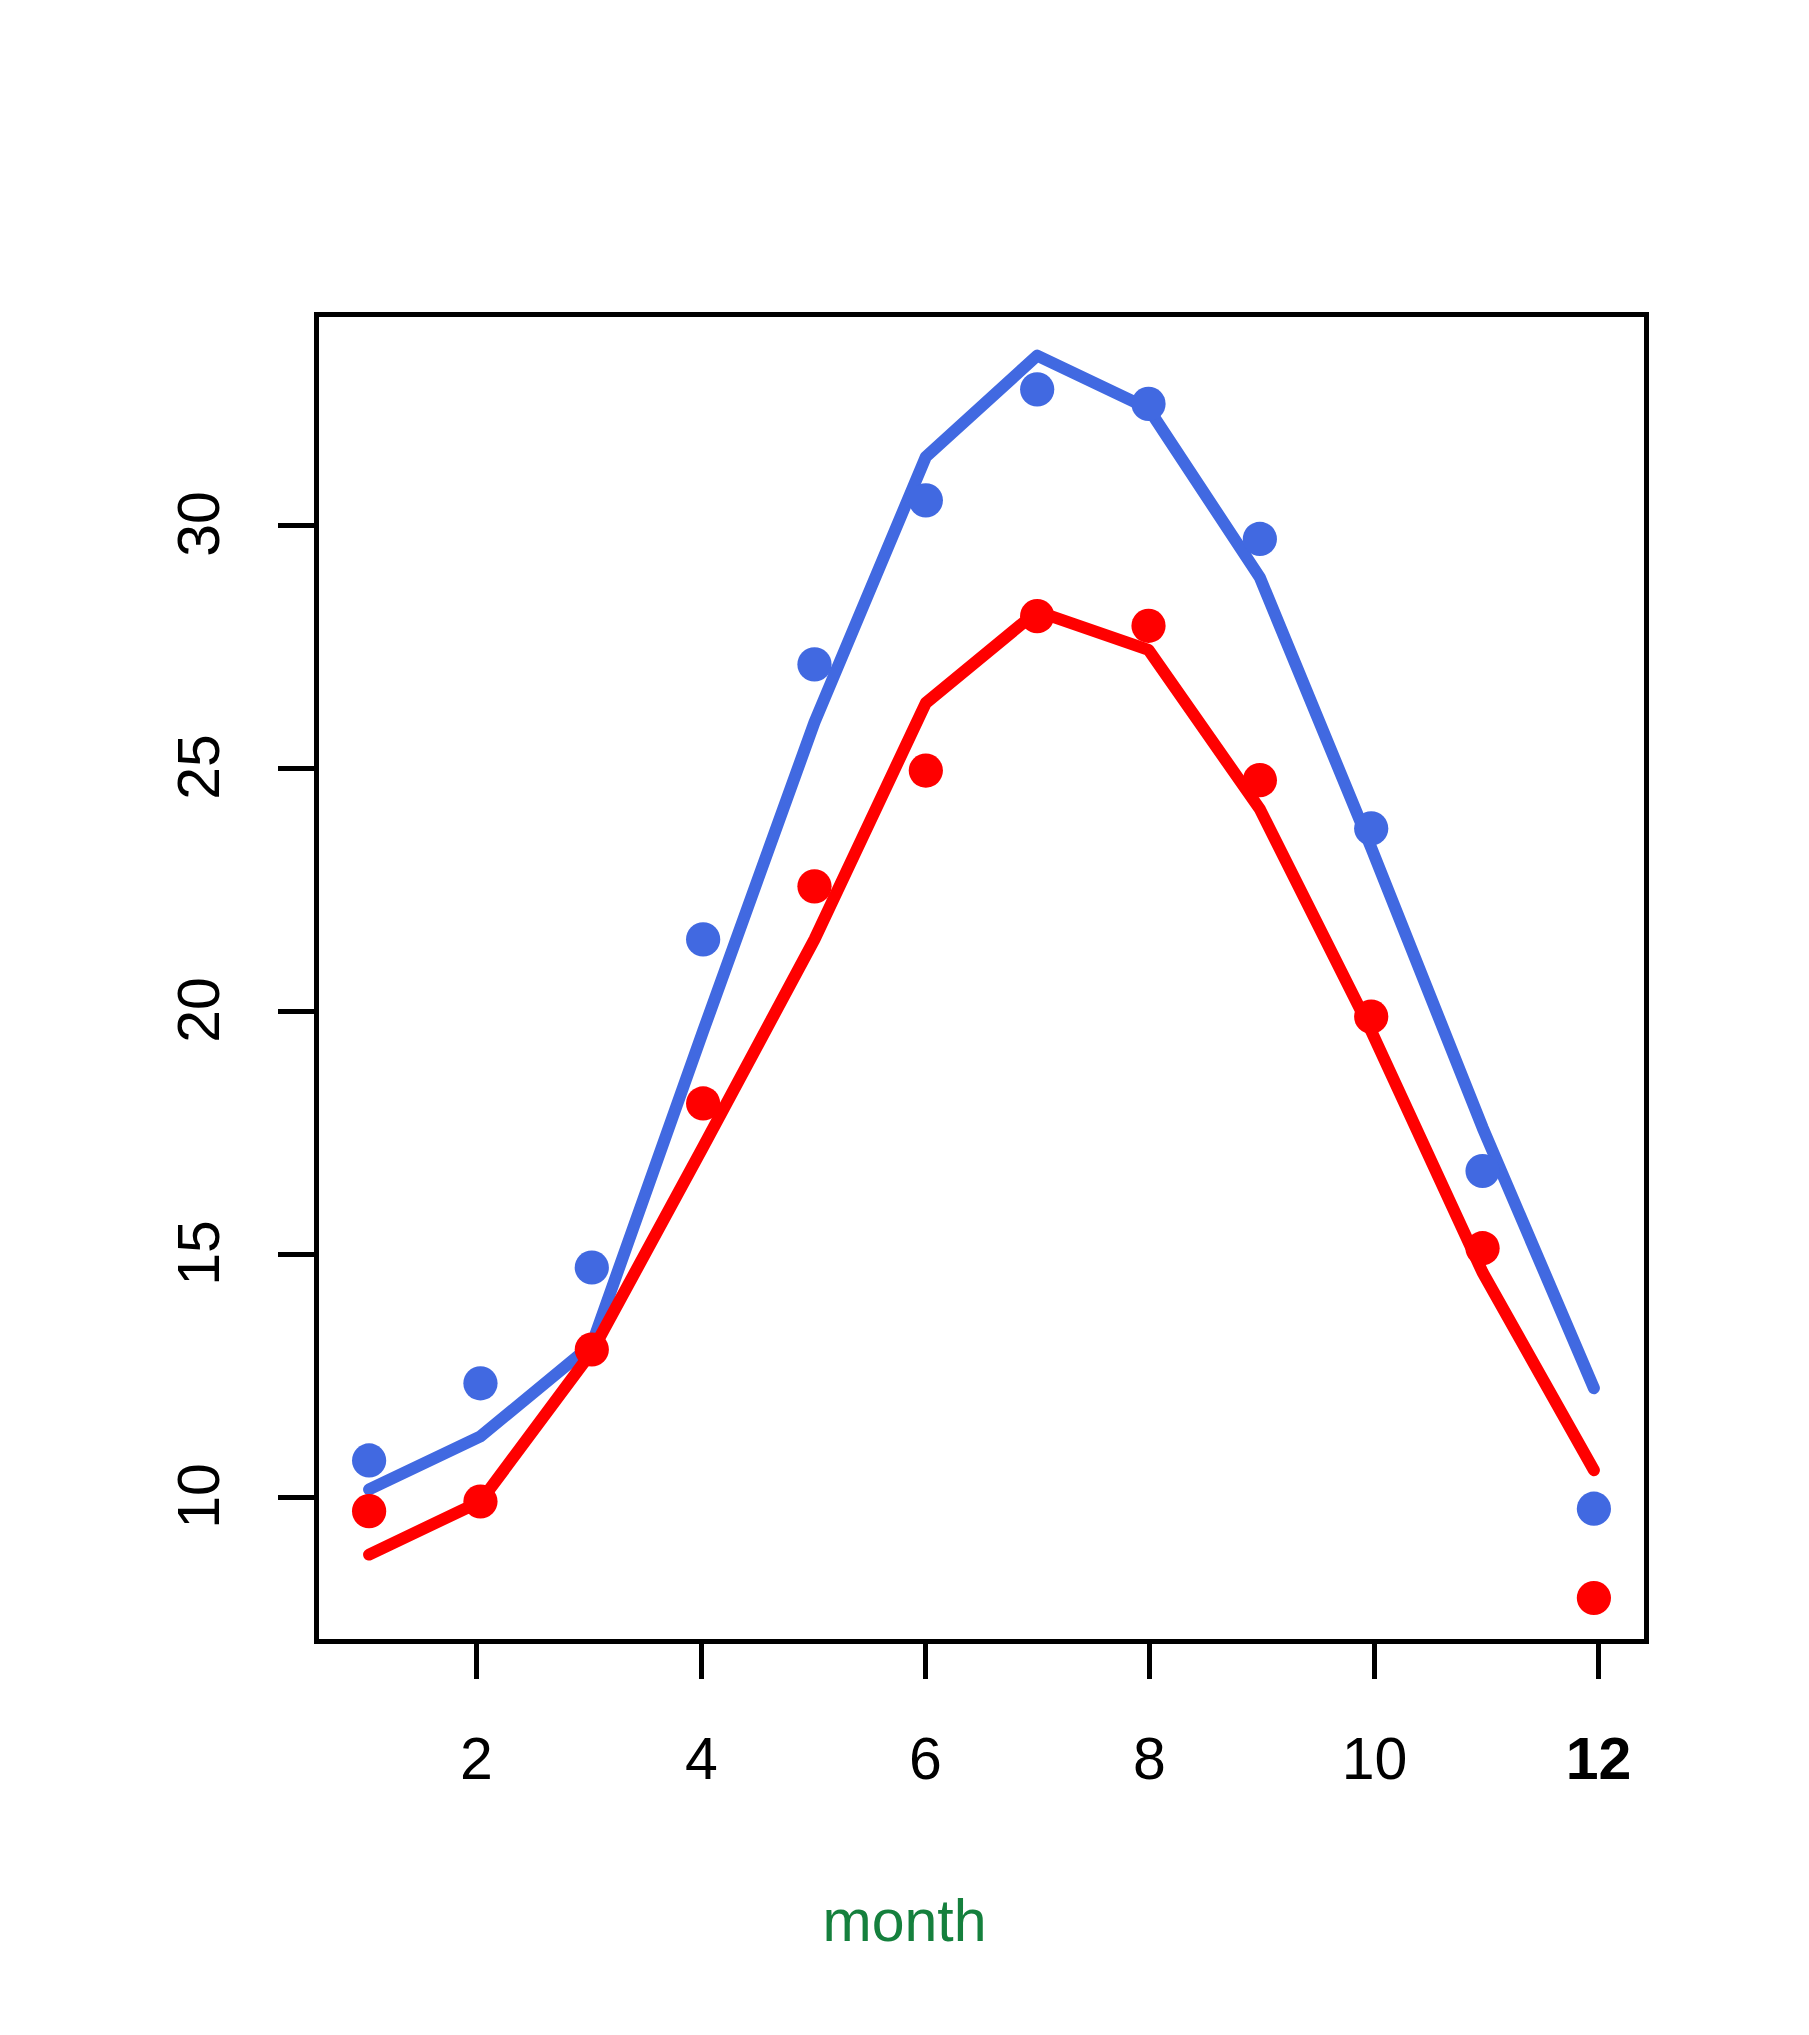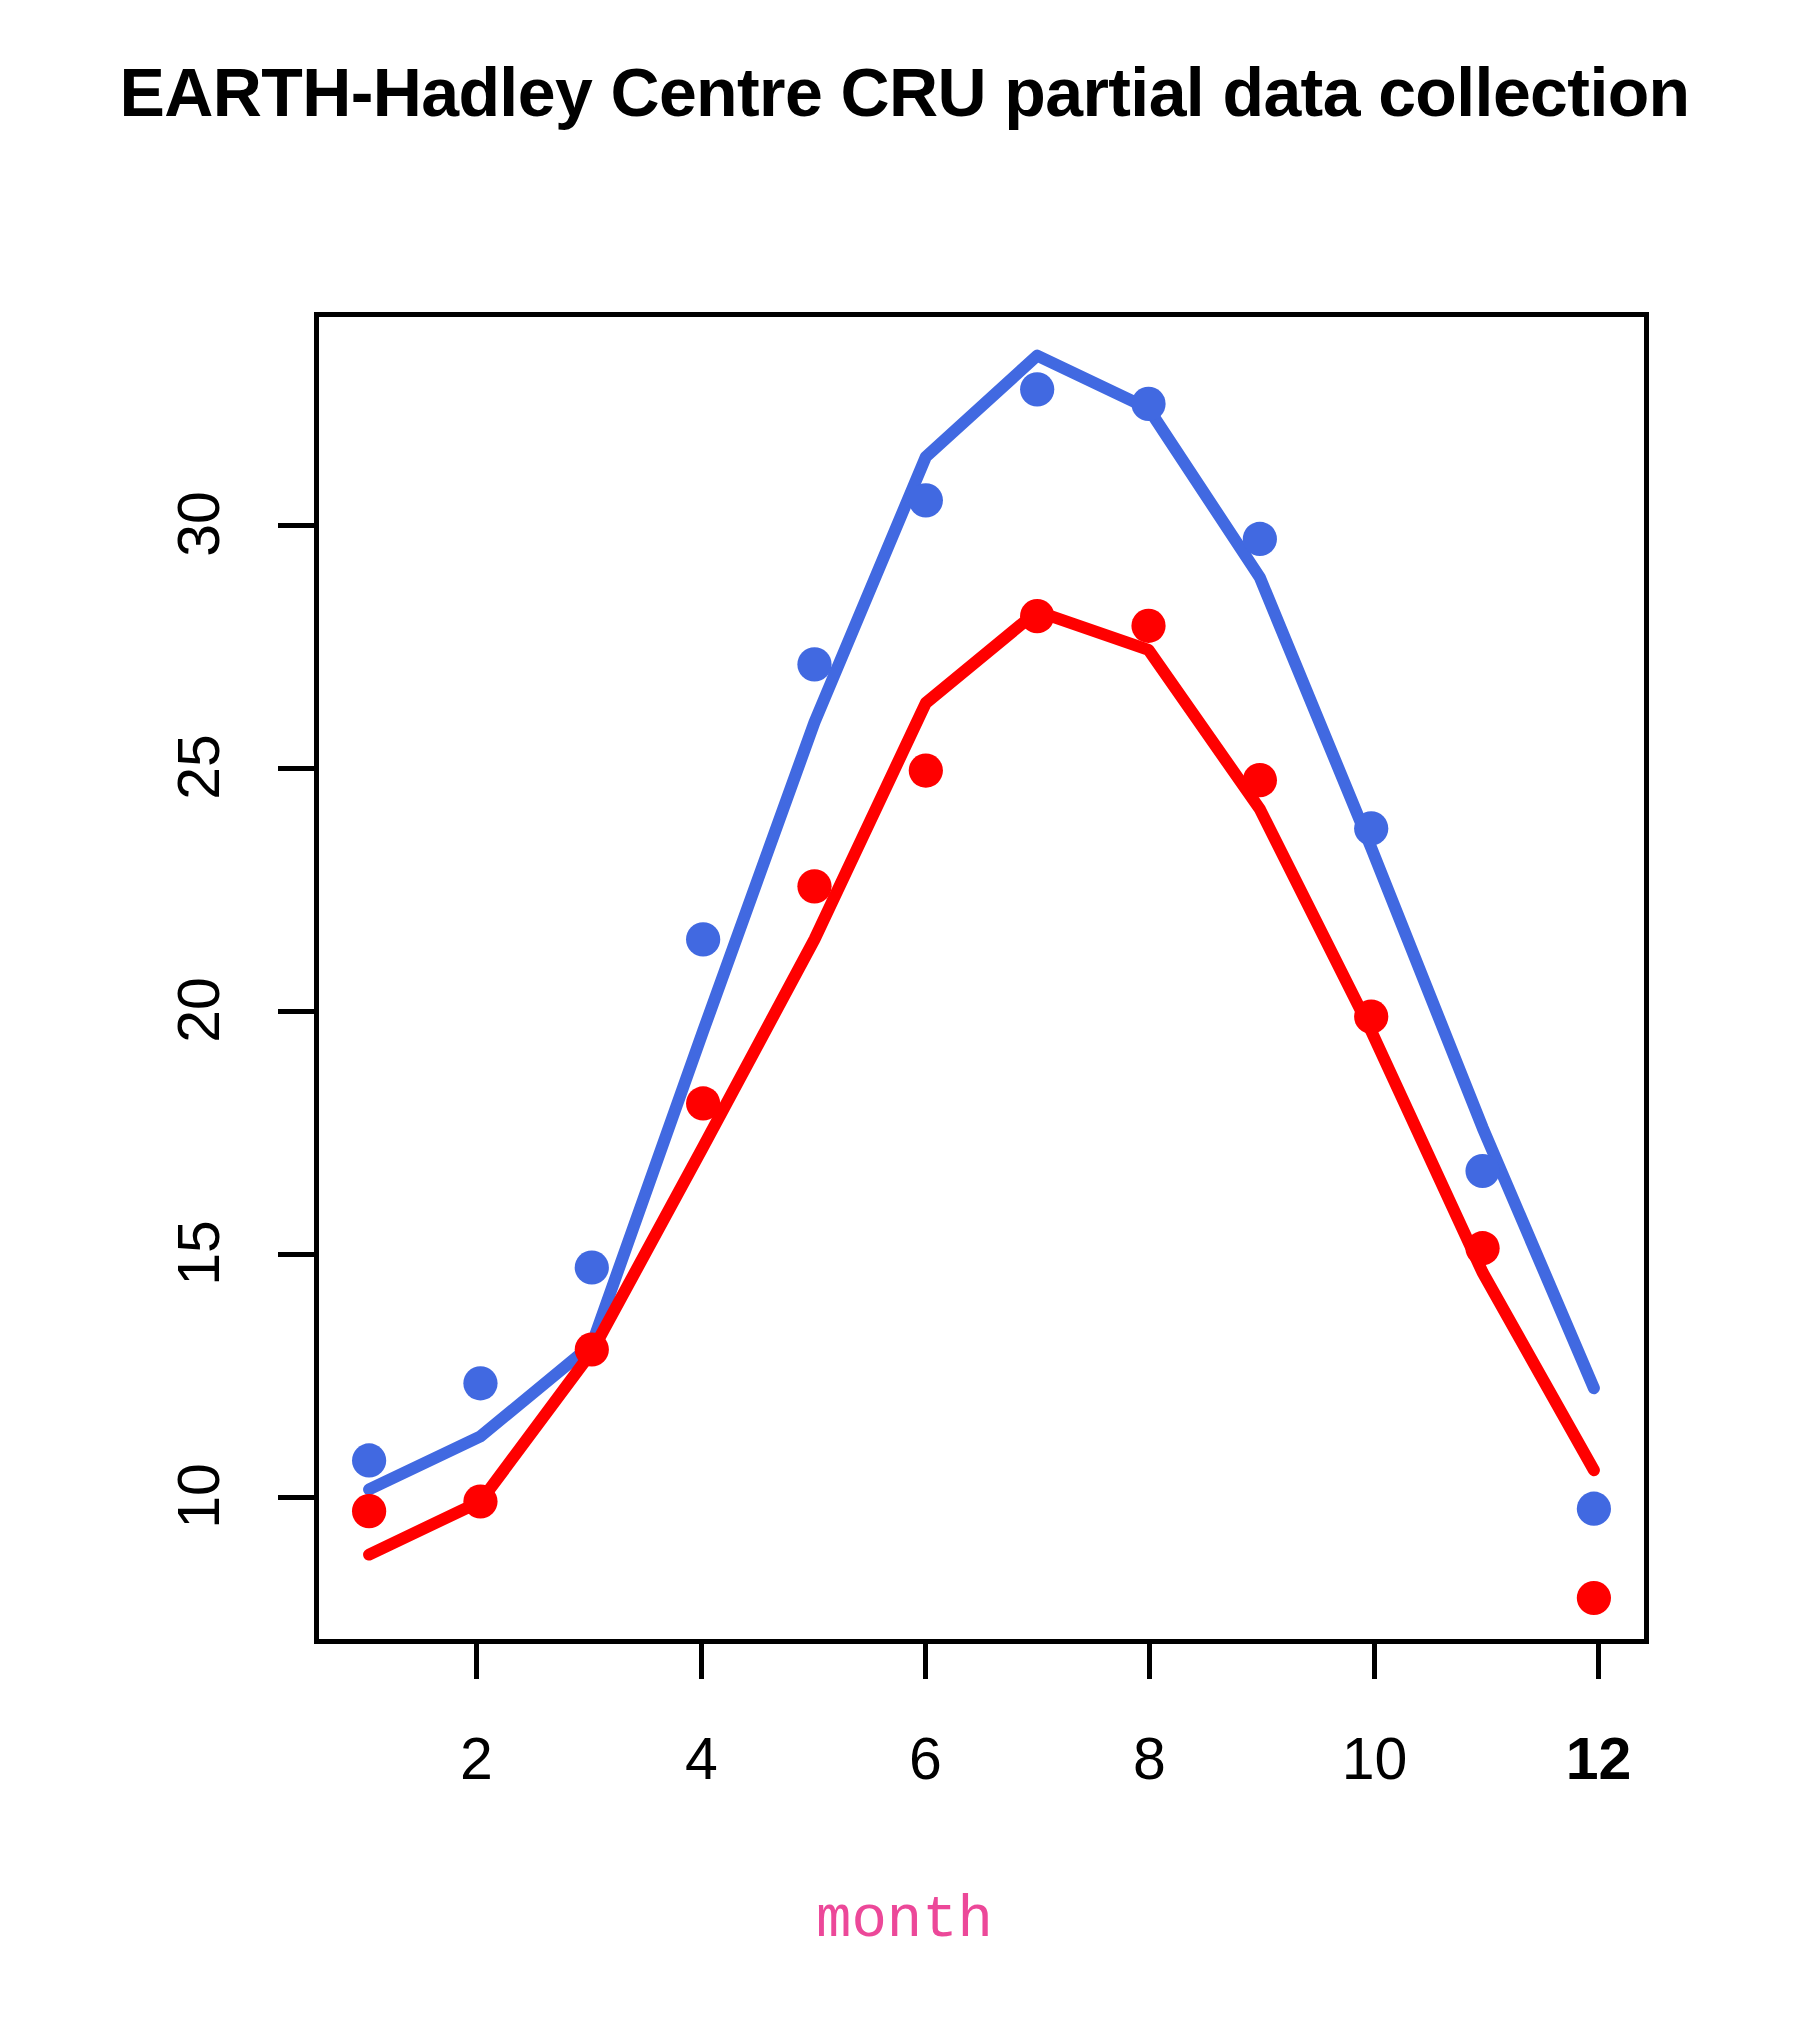--- a/index.html
+++ b/index.html
@@ -62,31 +62,30 @@
     text-align:center;
     font-family:"Liberation Sans", sans-serif;
   }
 
   #xaxis-title{
     position:absolute;
     top:1887px;
     left:50%;
     transform:translateX(-50%);
     font-size:59px;
-    color:#ec4899;
+    color:#15803d;
     white-space:nowrap;
-    font-family:Liberation Mono, monospace;
+    font-family:Liberation Sans, sans-serif;
   }
 </style>
 </head>
 <body>
 
 <div id="chart-root">
 
-  <div id="chart-title">EARTH-Hadley Centre  CRU partial data collection</div>
 
   <div id="plot-box">
     <svg id="plot-svg" viewBox="0 0 2091 2086" preserveAspectRatio="none">
       <g id="series-layer">
           <polyline points="79.07142857142857,1849.992700729927 254.7857142857143,1766.2481751824819 430.5000000000001,1621.5985401459855 606.2142857142858,1126.7445255474452 781.9285714285716,639.5036496350365 957.6428571428573,220.78102189780998 1133.3571428571431,60.9051094890508 1309.071428571429,144.6496350364962 1484.7857142857144,411.1094890510949 1660.5000000000002,837.4452554744528 1836.214285714286,1279.007299270073 2011.9285714285716,1690.1167883211679" fill="none" stroke="#4169E1" stroke-width="19" stroke-linecap="round" stroke-linejoin="round"></polyline>
           <polyline points="79.07142857142857,1952.7700729927008 254.7857142857143,1869.0255474452556 430.5000000000001,1633.0182481751826 606.2142857142858,1309.4598540145985 781.9285714285716,982.0948905109487 957.6428571428573,609.051094890511 1133.3571428571431,464.4014598540143 1309.071428571429,525.3065693430656 1484.7857142857144,776.5401459854015 1660.5000000000002,1126.7445255474452 1836.214285714286,1507.4014598540148 2011.9285714285716,1819.5401459854015" fill="none" stroke="#FF0000" stroke-width="19" stroke-linecap="round" stroke-linejoin="round"></polyline>
           <circle cx="79.07142857142857" cy="1804.3138686131388" r="27" fill="#4169E1"></circle>
           <circle cx="254.7857142857143" cy="1682.5036496350365" r="27" fill="#4169E1"></circle>
           <circle cx="430.5000000000001" cy="1499.7883211678832" r="27" fill="#4169E1"></circle>
           <circle cx="606.2142857142858" cy="982.0948905109487" r="27" fill="#4169E1"></circle>

